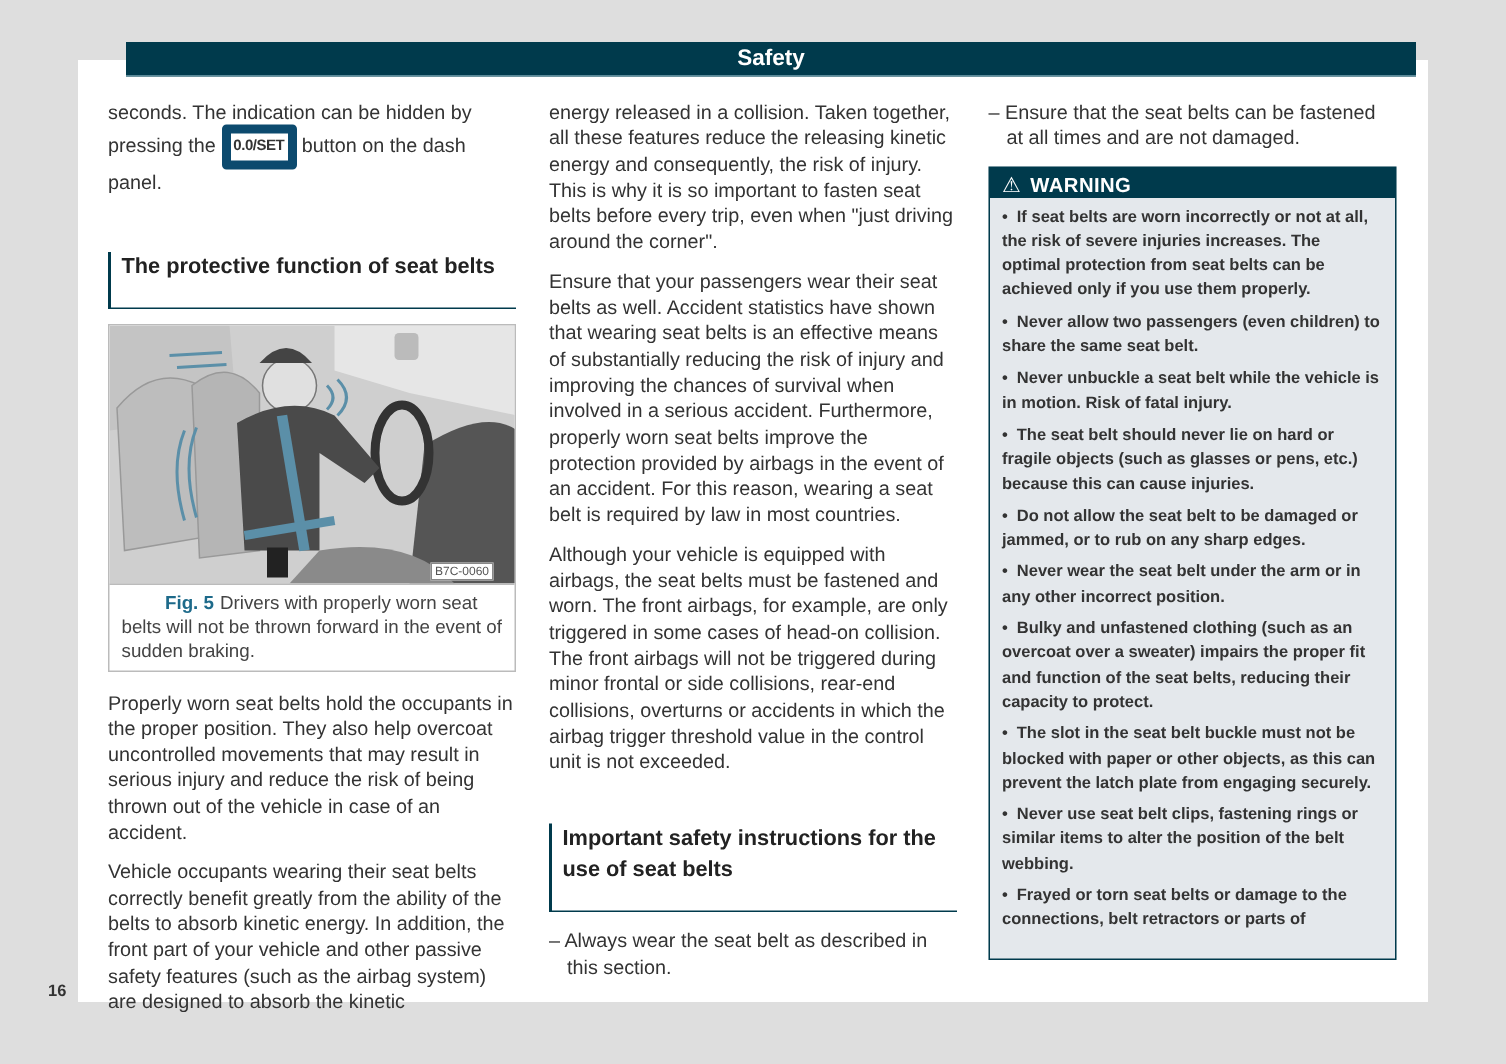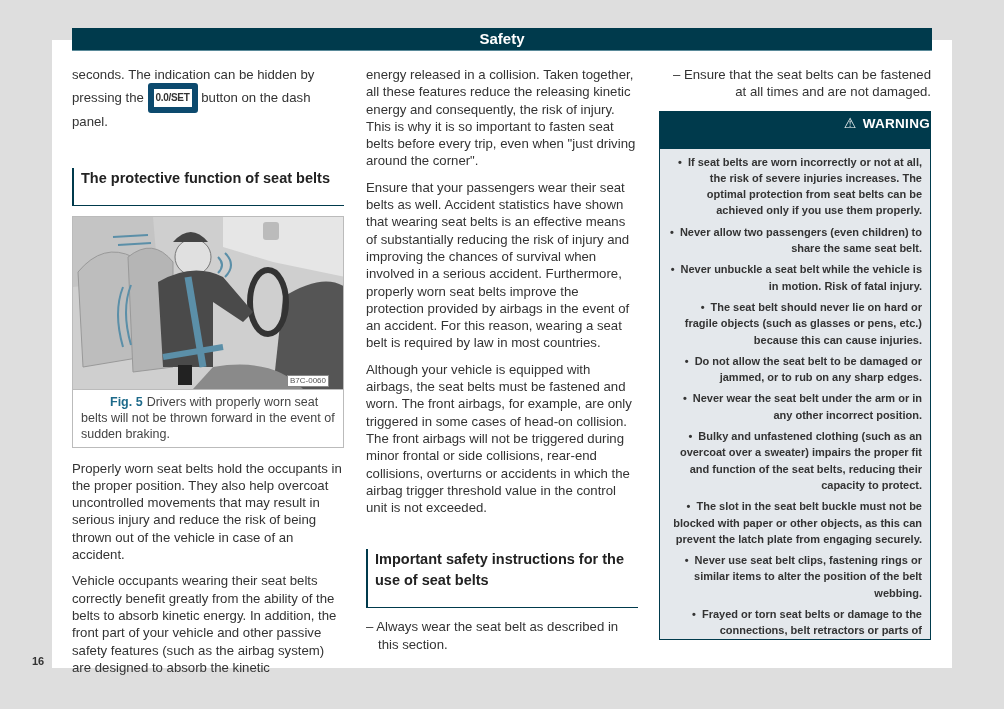--- a/index.html
+++ b/index.html
@@ -4,31 +4,31 @@
 <style>
   html, body { margin: 0; padding: 0; }
   body {
     width: 1004px; height: 709px; background: #dedede; position: relative; overflow: hidden;
     font-family: "Liberation Sans", "DejaVu Sans", sans-serif; color: #333;
   }
   .page {
     position: absolute; left: 52px; top: 40px; width: 900px; height: 628px; background: #fff;
   }
   .header-bar {
-    position: absolute; left: 72px; top: 28px; width: 860px; height: 22px; background: #003a4c;
+    position: absolute; left: 84px; top: 28px; width: 860px; height: 22px; background: #003a4c;
     color: #fff; text-align: center; font-weight: bold; font-size: 15px; line-height: 22px;
     border-bottom: 1px solid #5a8a99;
   }
   .page-number {
     position: absolute; left: 32px; top: 655px; font-size: 11px; font-weight: bold; color: #333;
   }
   .col { position: absolute; top: 66px; font-size: 13.2px; line-height: 17.3px; color: #333; }
   .col1 { left: 72px; width: 272px; }
   .col2 { left: 366px; width: 272px; }
-  .col3 { left: 659px; width: 272px; text-align: right; }
+  .col3 { left: 659px; width: 272px; }
   p { margin: 0 0 9px 0; }
   .keybtn {
     display: inline-block; border: 6px solid #0c4a6e; border-radius: 3px; font-size: 10px; font-weight: bold;
     padding: 2px 2px; line-height: 14px; letter-spacing: -0.3px; vertical-align: 1px;
   }
   .section-heading {
     border-left: 2px solid #003a4c; border-bottom: 1px solid #003a4c; padding: 0 0 16px 7px;
     font-weight: bold; font-size: 14.5px; line-height: 21px; color: #222; margin: 0 0 10px 0;
   }
   .figure {
@@ -41,21 +41,21 @@
     position: absolute; right: 14px; bottom: 2px; font-size: 8px; color: #555; border: 1px solid #888;
     background: #fff; padding: 0 2px; line-height: 10px;
   }
   .fig-caption { padding: 4px 8px 5px 8px; font-size: 12.5px; line-height: 16px; color: #444; }
   .fig-label { color: #1d6a8a; font-weight: bold; margin-right: 4px; margin-left: 29px; }
   .dash-item { padding-left: 12px; text-indent: -12px; margin-bottom: 6px; }
   .warning-box {
     border: 1px solid #003a4c; background: #e4e8ec; margin-top: 10px; height: 527px; overflow: hidden;
   }
   .warning-header {
-    background: #003a4c; color: #fff; font-weight: bold; font-size: 13.5px; height: 37px; line-height: 22px;
+    background: #003a4c; color: #fff; font-weight: bold; font-size: 13.5px; height: 20px; line-height: 22px;
     padding-left: 8px; letter-spacing: 0.3px;
   }
   .warning-header .tri { margin-right: 6px; font-size: 14px; }
   .warning-list { padding: 5px 8px 0 8px; font-weight: bold; font-size: 11px; line-height: 16.3px; color: #333; }
   .warning-item { margin-bottom: 5px; }
   .warning-item .bullet { margin-right: 6px; }
 </style>
 </head>
 <body>
 

